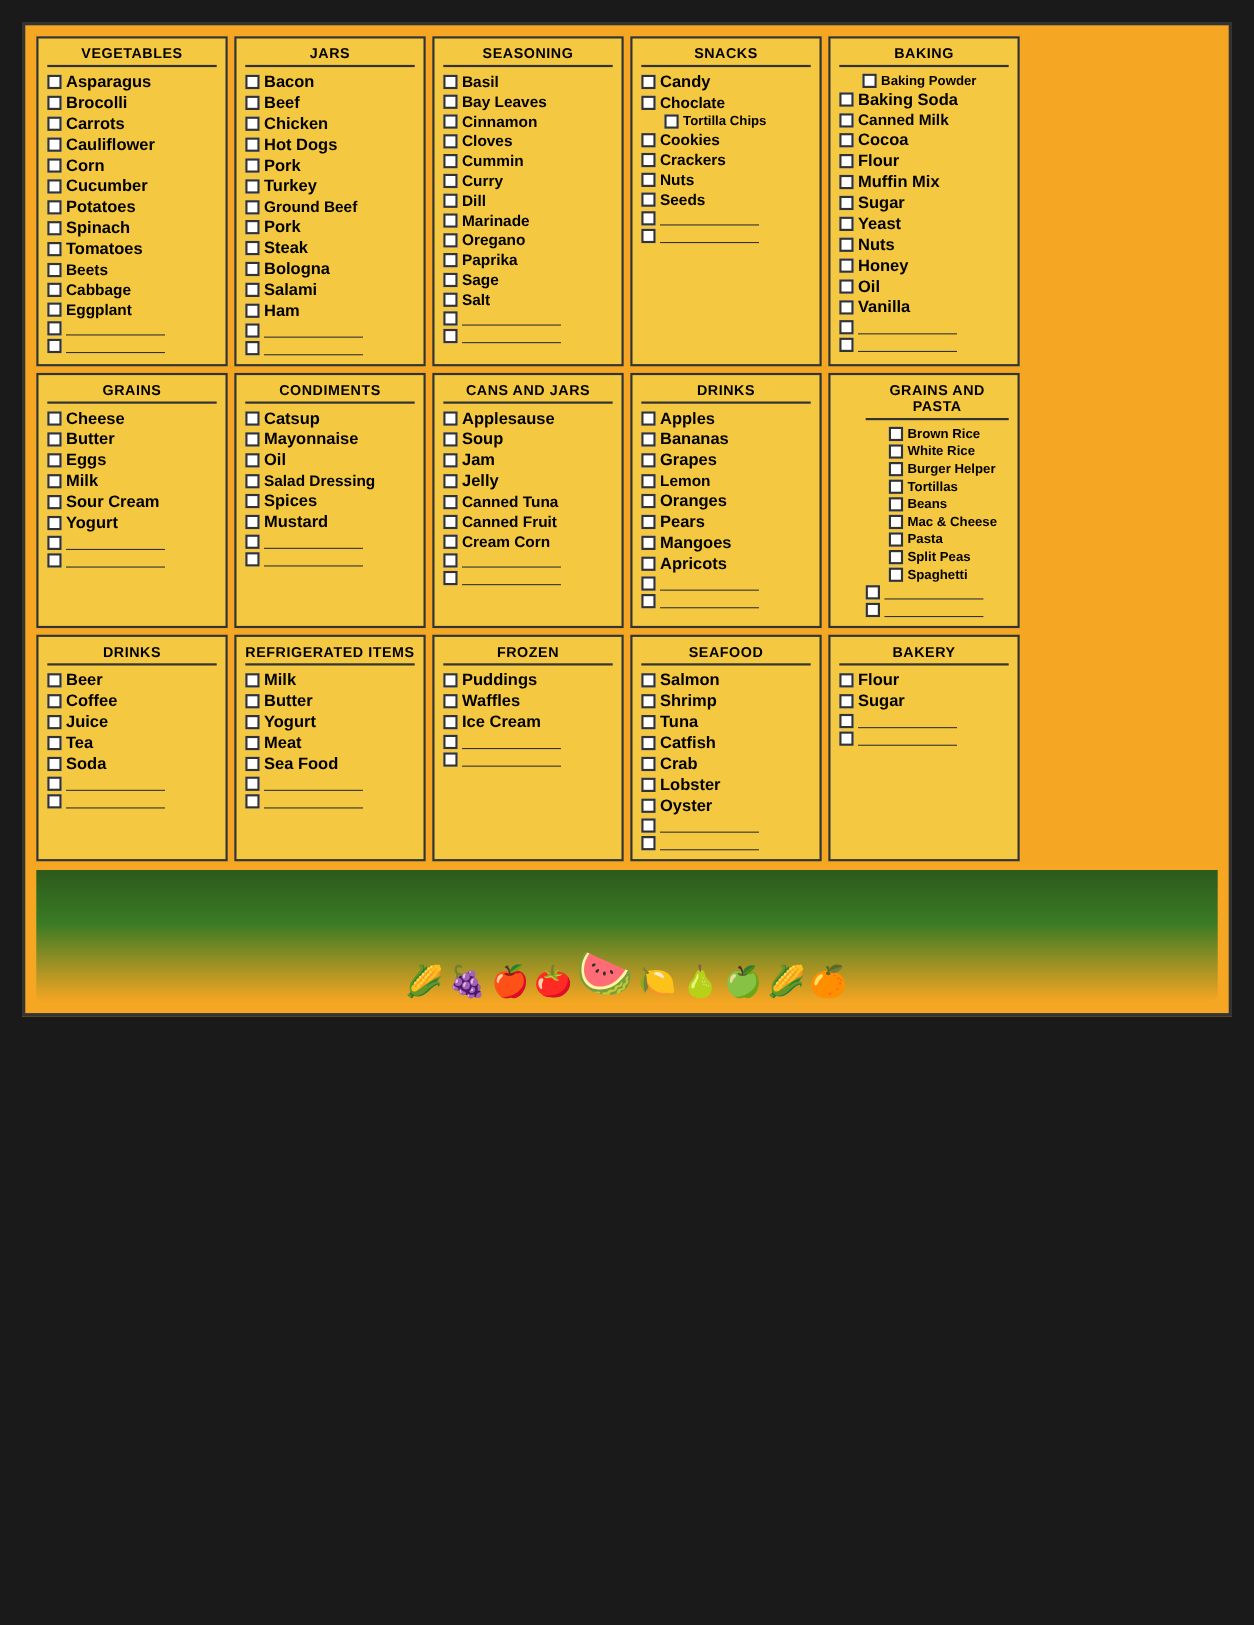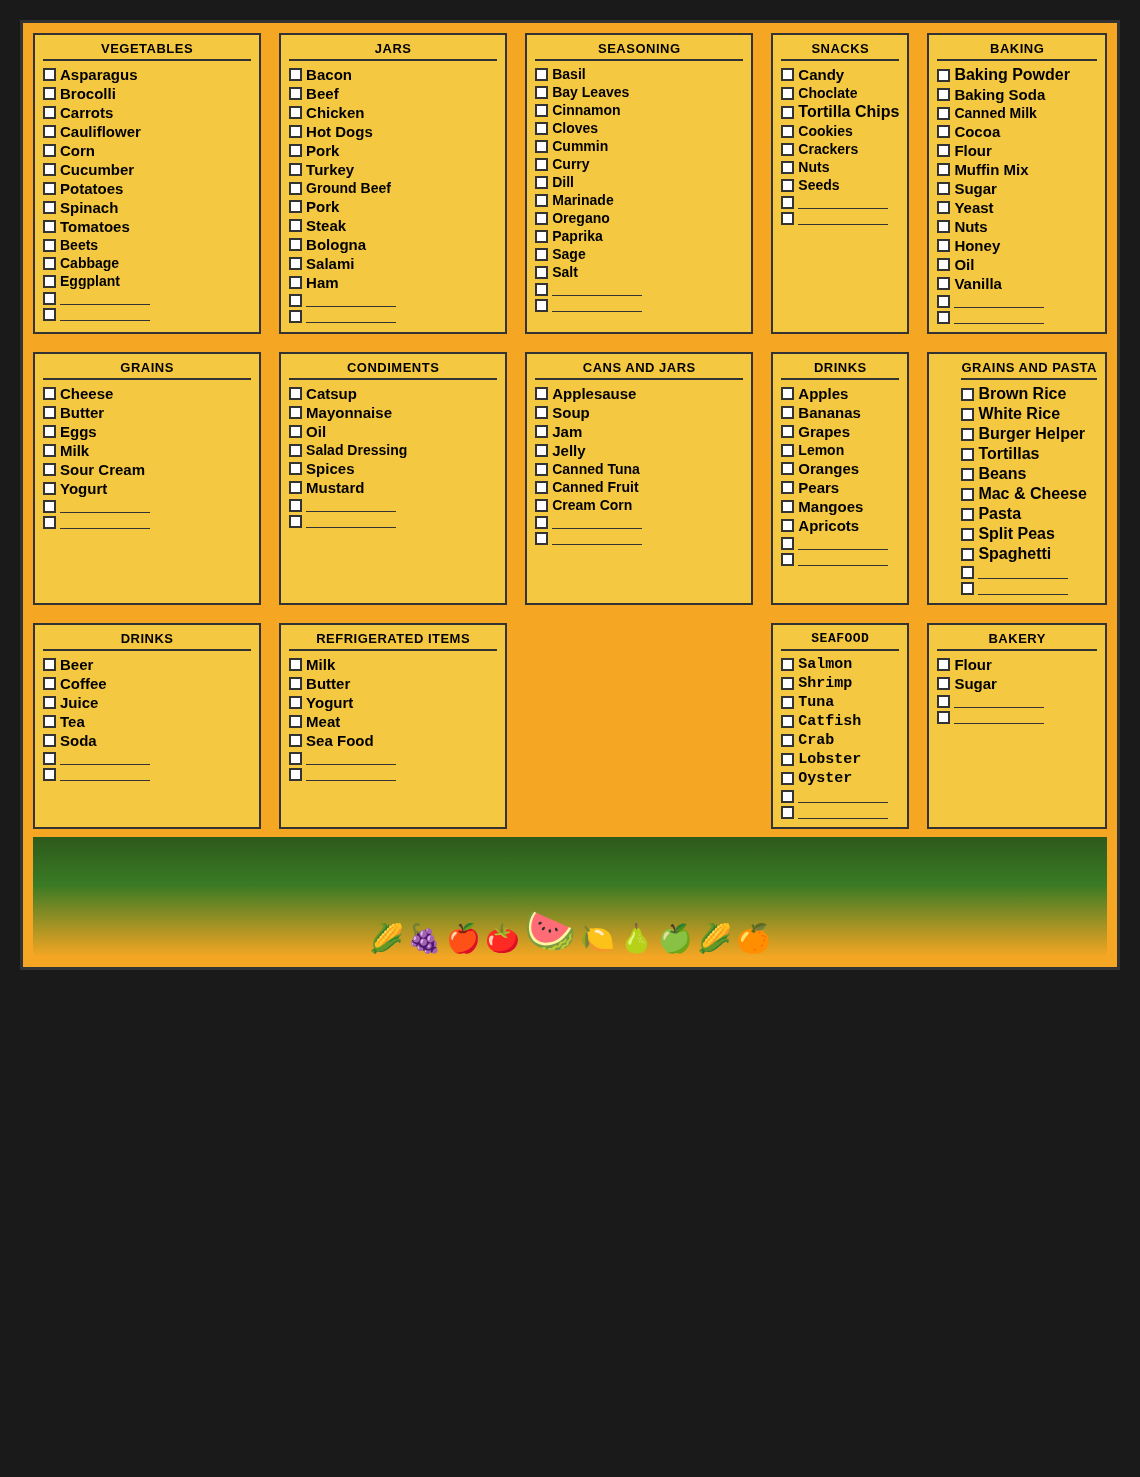--- a/index.html
+++ b/index.html
@@ -13,22 +13,22 @@
       padding: 20px;
     }
     .page {
       width: 1100px;
       background: #f5a623;
       border: 3px solid #333;
       padding: 10px;
     }
     .grid {
       display: grid;
-      grid-template-columns: 1fr 1fr 1fr;
-      gap: 18px;
+      grid-template-columns: 1fr 1fr 1fr 1fr 1fr 1fr;
+      gap: 6px;
     }
     .section {
       background: #f5c842;
       border: 2px solid #333;
       padding: 6px 8px;
     }
     .section-title {
       font-size: 13px;
       font-weight: 900;
       text-align: center;
@@ -39,21 +39,21 @@
     }
     .item {
       display: flex;
       align-items: center;
       margin: 2px 0;
       font-size: 13px;
       font-weight: 700;
     }
     .item.large { font-size: 15px; font-weight: 900; }
     .item.medium { font-size: 14px; font-weight: 700; }
-    .item.small { font-size: 16px; font-weight: 700; }
+    .item.small { font-size: 12px; font-weight: 700; margin-left: 21px; }
     .checkbox {
       width: 13px;
       height: 13px;
       border: 2px solid #333;
       background: white;
       display: inline-block;
       margin-right: 4px;
       flex-shrink: 0;
     }
     .blank-line {
@@ -336,22 +336,36 @@
       <div class="blank-line">
           <span class="checkbox"></span>
           <span class="underline"></span>
         </div>
       <div class="blank-line">
           <span class="checkbox"></span>
           <span class="underline"></span>
         </div>
     </div>
 
-
-    <div class="section" style="grid-row:3/4;grid-column:4/5;font-family:Liberation Mono, monospace;">
+    <div class="section" style="grid-row:3/4;grid-column:3/4;">
+      <div class="section-title">FROZEN</div>
+      <div class="item large"><span class="checkbox"></span>Puddings</div>
+      <div class="item large"><span class="checkbox"></span>Waffles</div>
+      <div class="item large"><span class="checkbox"></span>Ice Cream</div>
+      <div class="blank-line">
+          <span class="checkbox"></span>
+          <span class="underline"></span>
+        </div>
+      <div class="blank-line">
+          <span class="checkbox"></span>
+          <span class="underline"></span>
+        </div>
+    </div>
+
+    <div class="section" style="grid-row:3/4;grid-column:4/5;">
       <div class="section-title">SEAFOOD</div>
       <div class="item large"><span class="checkbox"></span>Salmon</div>
       <div class="item large"><span class="checkbox"></span>Shrimp</div>
       <div class="item large"><span class="checkbox"></span>Tuna</div>
       <div class="item large"><span class="checkbox"></span>Catfish</div>
       <div class="item large"><span class="checkbox"></span>Crab</div>
       <div class="item large"><span class="checkbox"></span>Lobster</div>
       <div class="item large"><span class="checkbox"></span>Oyster</div>
       <div class="blank-line">
           <span class="checkbox"></span>

